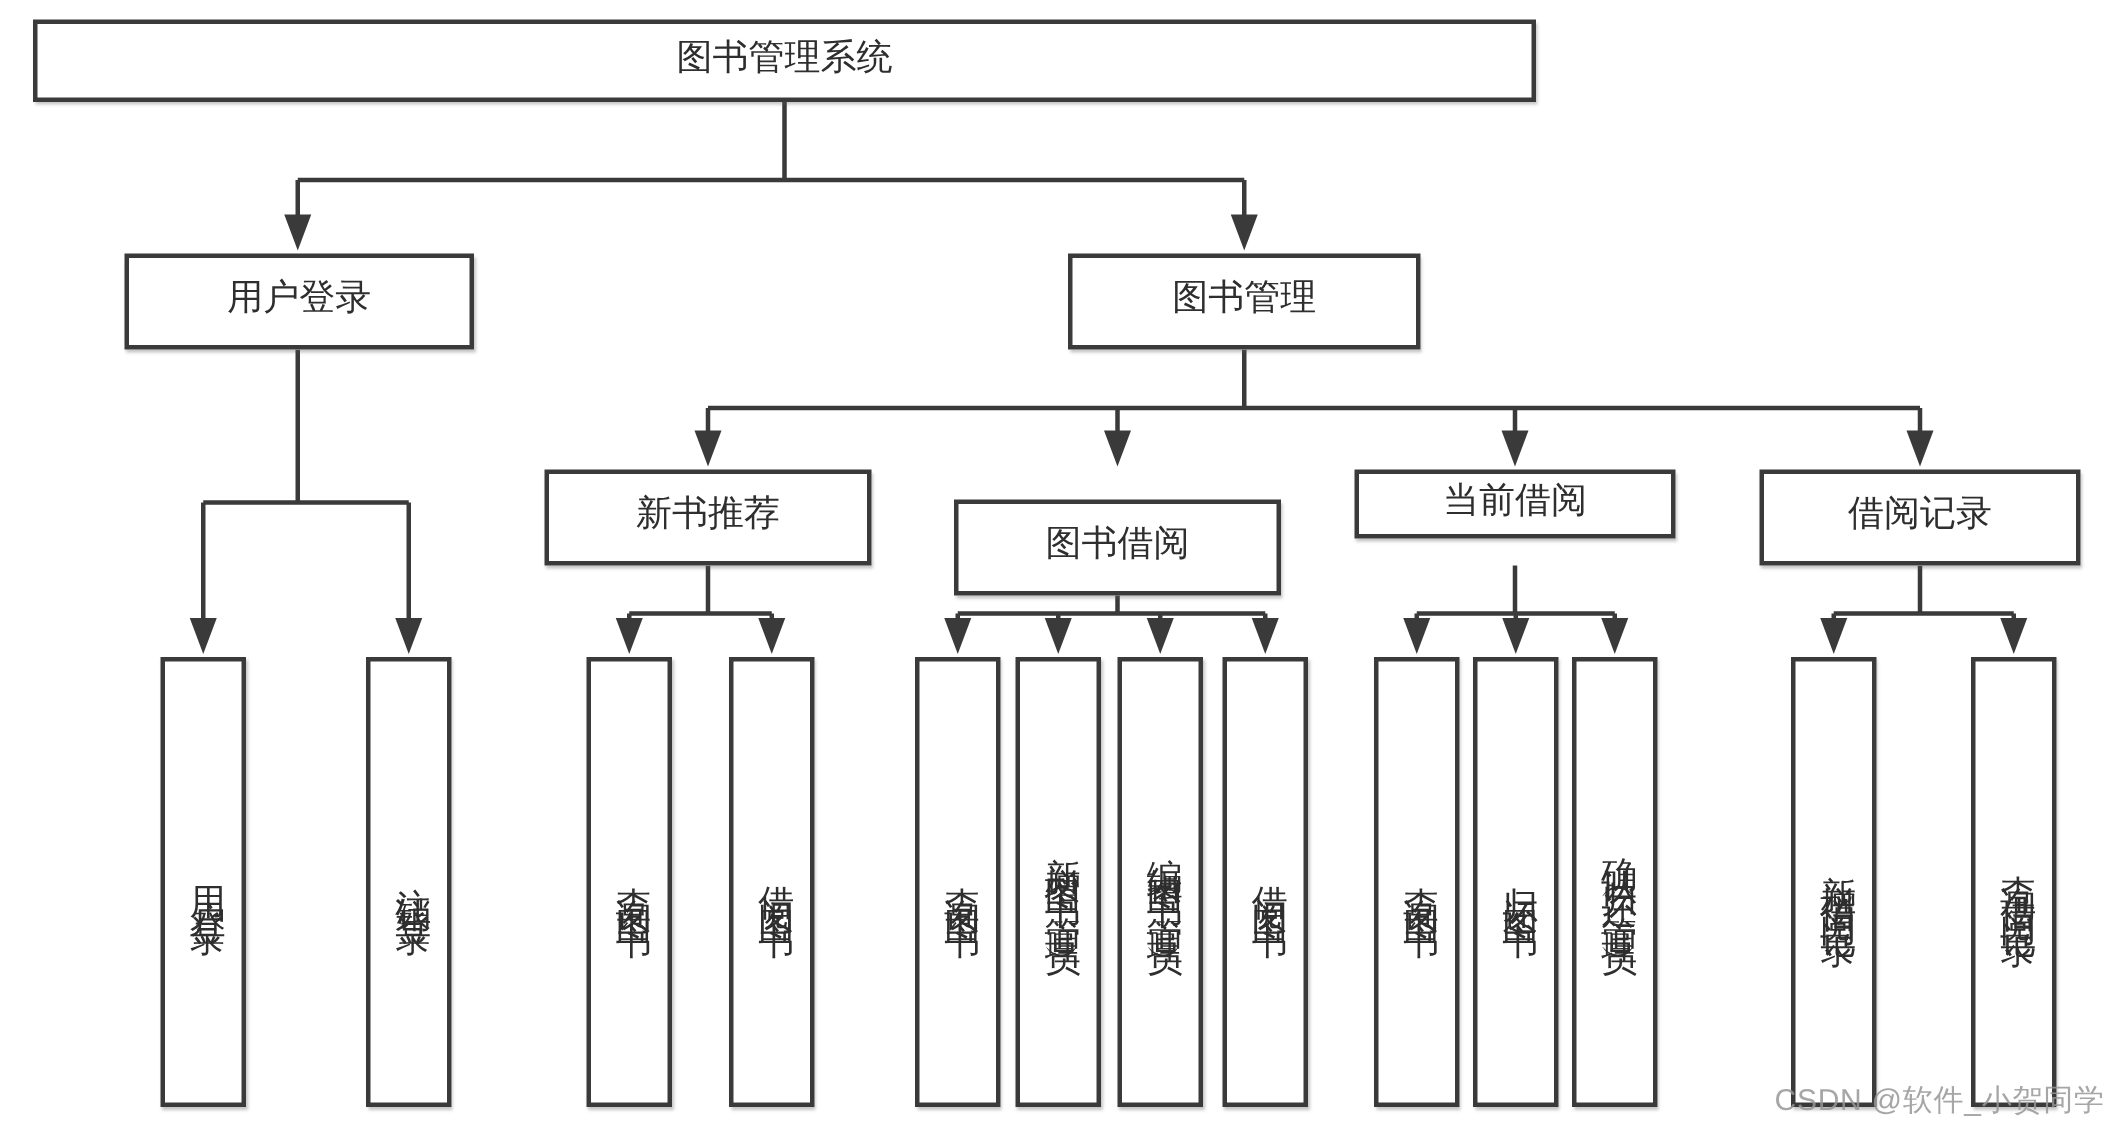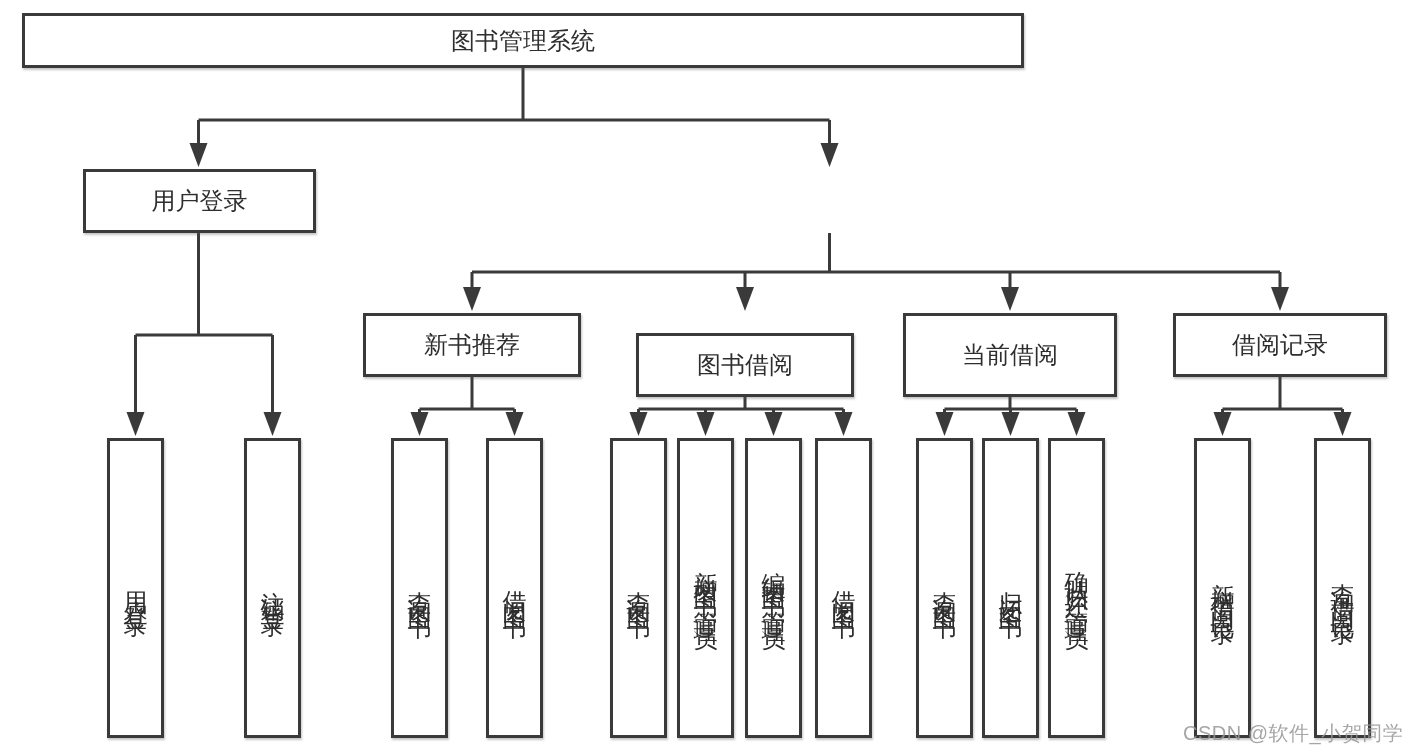--- a/index.html
+++ b/index.html
@@ -28,20 +28,21 @@
     background: #ffffff;
     border: 3px solid #3a3a3a;
     box-shadow: 1px 2px 2px rgba(90,90,90,0.35);
     display: flex;
     align-items: center;
     justify-content: center;
     color: #2e2e2e;
     font-size: 24px;
     line-height: 1;
     white-space: nowrap;
+    font-family: Liberation Mono, monospace;
   }
   .node.leaf {
     width: 57px;
     top: 438px;
     height: 300px;
     border-width: 3px;
   }
   .node.leaf .v-label {
     writing-mode: vertical-rl;
     text-orientation: mixed;
@@ -118,28 +119,31 @@
     </g>
   </svg>
 
   <div class="node" style="left:22px; top:13px; width:1002px; height:55px;">
     <span>图书管理系统</span>
   </div>
 
   <div class="node" style="left:83px; top:169px; width:233px; height:64px;">
     <span>用户登录</span>
   </div>
+  <div class="node" style="left:712px; top:169px; width:235px; height:64px;">
+    <span>图书管理</span>
+  </div>
 
   <div class="node" style="left:363px; top:313px; width:218px; height:64px;align-items:center;">
     <span>新书推荐</span>
   </div>
   <div class="node" style="left:636px; top:313px; width:218px; height:64px;margin-top:20px;">
     <span>图书借阅</span>
   </div>
-  <div class="node" style="left:903px; top:313px; width:214px; height:84px;">
+  <div class="node" style="left:903px; top:313px; width:214px; height:46px;">
     <span>当前借阅</span>
   </div>
   <div class="node" style="left:1173px; top:313px; width:214px; height:64px;">
     <span>借阅记录</span>
   </div>
 
   <div class="node leaf" style="left:107px;">
     <span class="v-label">用户登录</span>
   </div>
   <div class="node leaf" style="left:244px;">

